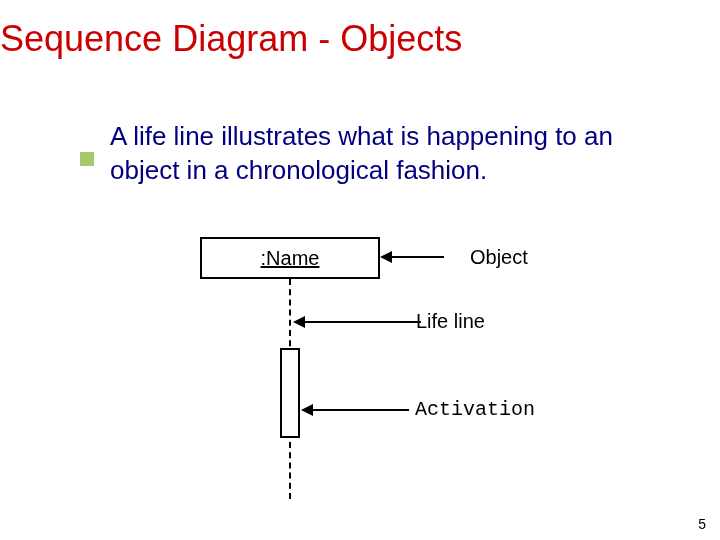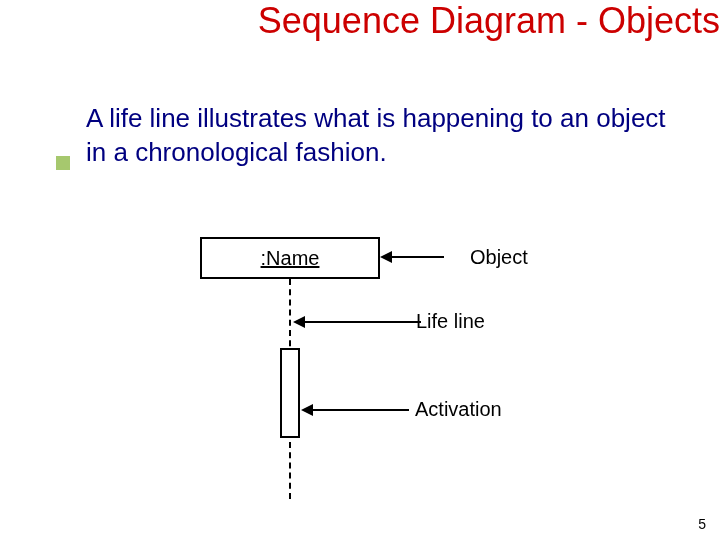--- a/index.html
+++ b/index.html
@@ -8,28 +8,29 @@
       height: 540px;
       background: #ffffff;
       font-family: Verdana, Geneva, sans-serif;
       position: relative;
       overflow: hidden;
     }
     .title {
       color: #cc0000;
       font-size: 36px;
       font-weight: normal;
-      text-align: right;
+      text-align: left;
+      padding-top: 18px;
       letter-spacing: 0px;
     }
     .bullet-row {
       display: flex;
-      align-items: flex-end;
+      align-items: center;
       margin-top: 60px;
-      padding-left: 56px;
+      padding-left: 80px;
       padding-right: 40px;
     }
     .bullet-square {
       width: 14px;
       height: 14px;
       background: #a6c86e;
       margin-right: 16px;
       margin-top: 10px;
       flex-shrink: 0;
     }
@@ -80,21 +81,21 @@
       border: 2px solid #000;
       background: #fff;
     }
     .annot {
       position: absolute;
       font-size: 20px;
       color: #000;
     }
     .annot-object { left: 470px; top: 246px; }
     .annot-lifeline { left: 416px; top: 310px; }
-    .annot-activation { left: 415px; top: 398px; }
+    .annot-activation { left: 415px; top: 398px; font-family: Liberation Mono, monospace; }
     .page-num {
       position: absolute;
       right: 14px;
       bottom: 8px;
       font-size: 14px;
       color: #000;
     }
     
     .arrow-line {
       position: absolute;

